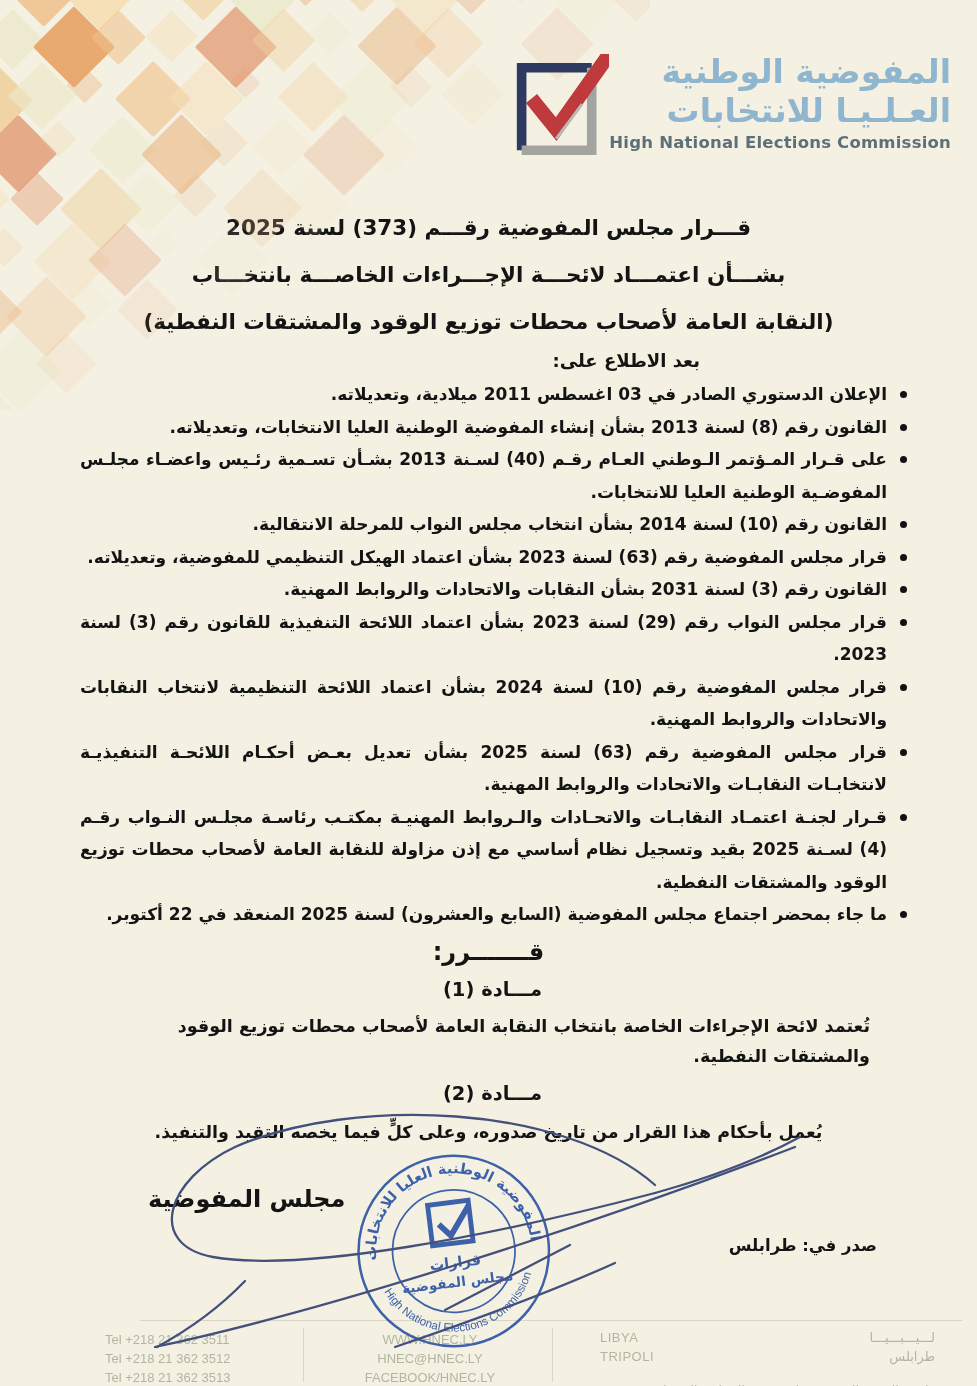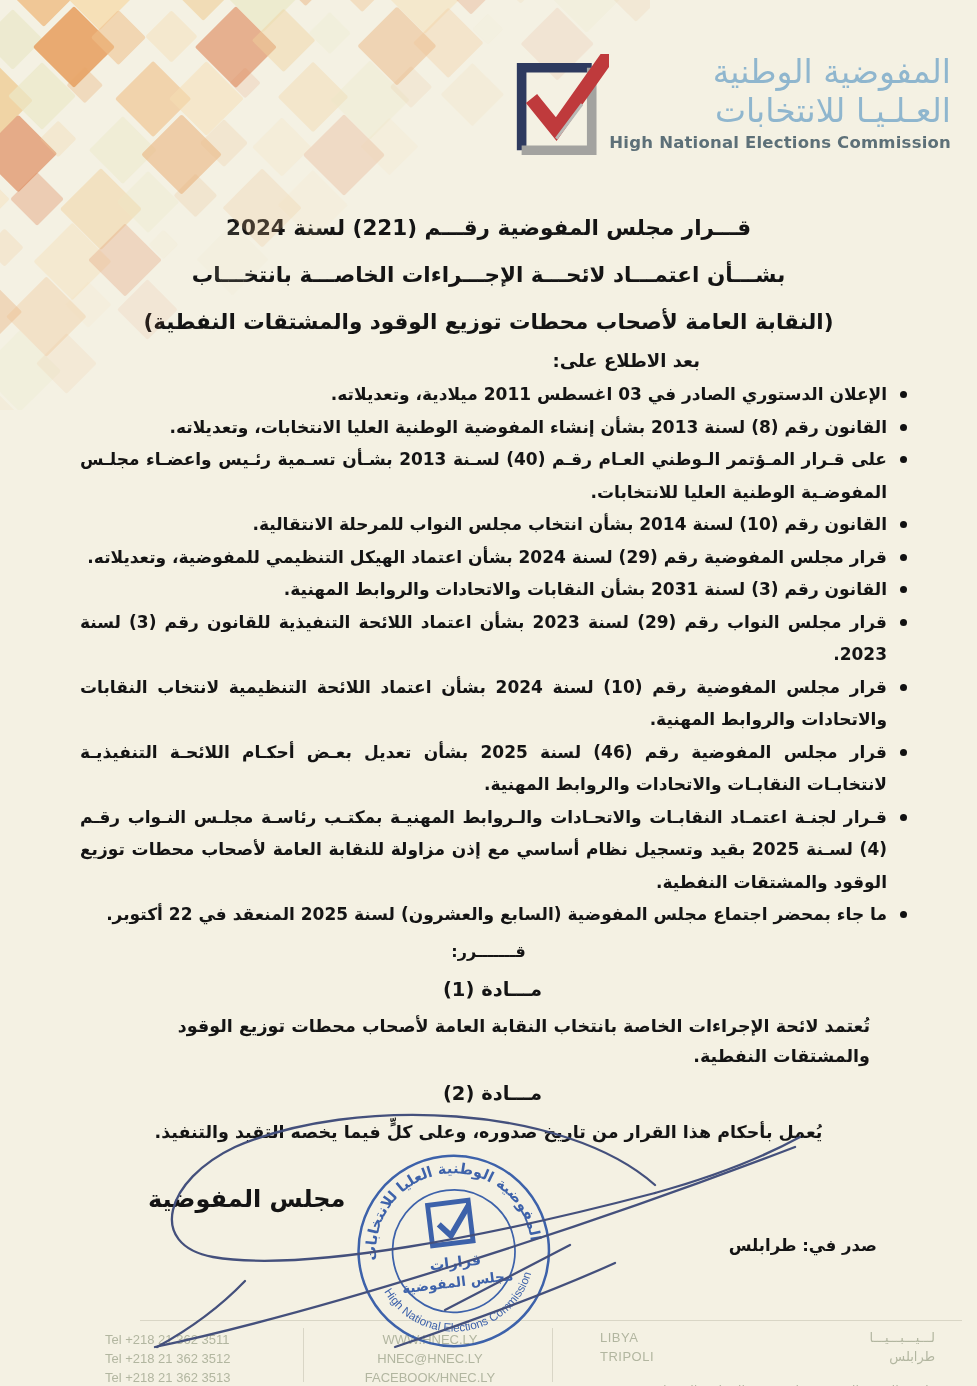--- a/index.html
+++ b/index.html
@@ -7,36 +7,36 @@
   .page { position:relative; width:977px; height:1386px; margin:0 auto;
           background:#f4f1e3; overflow:hidden; color:#141414; }
 
   
   .header { position:relative; height:190px; }
   .corner-pattern { position:absolute; left:0; top:0; width:650px; height:410px; overflow:hidden; pointer-events:none; }
   .dmd { position:absolute; display:block; transform:rotate(45deg); border-radius:2px; }
 
   .logo-block { position:absolute; top:52px; right:26px; display:flex; align-items:flex-start; }
   .logo-text { text-align:right; }
-  .logo-ar { color:#8fb6ce; font-size:33px; font-weight:normal; line-height:39px; letter-spacing:.5px; }
+  .logo-ar { color:#8fb6ce; font-size:33px; font-weight:bold; line-height:39px; letter-spacing:.5px; }
   .logo-en { color:#5d7078; font-size:16.5px; font-weight:bold; letter-spacing:.2px; margin-top:3px; }
   .logo-check { margin-left:14px; margin-top:2px; }
 
   
   .title-block { direction:rtl; text-align:center; font-weight:bold; font-size:21.5px; line-height:47px; margin-top:14px; }
   .preamble-heading { direction:rtl; text-align:right; padding-right:277px; font-weight:bold; font-size:18px; line-height:27px; margin-top:2px; }
 
   
   .citations { direction:rtl; list-style:none; margin:4px 70px 0 80px; }
   .citations li { display:flex; font-weight:bold; font-size:17px; line-height:32.5px; }
   .bullet-dot { width:7px; height:7px; border-radius:50%; background:#111; margin-left:13px; margin-top:13px; flex:0 0 auto; }
   .citations .ct { flex:1; text-align:justify; }
 
   
-  .decided-heading { direction:rtl; text-align:center; font-weight:bold; font-size:16px; line-height:30px; margin-top:6px; }
+  .decided-heading { direction:rtl; text-align:center; font-weight:bold; font-size:24px; line-height:30px; margin-top:6px; }
   .article-title   { direction:rtl; text-align:center; font-weight:bold; font-size:19.5px; line-height:30px; margin-top:8px;padding-left:8px; }
   .article-text-r  { direction:rtl; text-align:right; padding:0 107px 0 100px; font-weight:bold; font-size:17.5px; line-height:30px; margin-top:6px; }
   .article-text-c  { direction:rtl; text-align:center; font-weight:bold; font-size:17.5px; line-height:30px; margin-top:8px; }
 
   
   .sig-section { position:relative; height:218px; }
   .council-label { position:absolute; top:38px; left:148px; direction:rtl;
                    font-weight:bold; font-size:24px; z-index:2; }
   .signature-strokes { position:absolute; top:-62px; left:95px; z-index:5; pointer-events:none; }
   .stamp { position:absolute; top:2px; left:352px; z-index:3; opacity:.92; transform:rotate(-7deg); }
@@ -134,21 +134,21 @@
       </div>
       <div class="logo-text">
         <div class="logo-ar">المفوضية الوطنية</div>
         <div class="logo-ar">العـلـيـا للانتخابات</div>
         <div class="logo-en">High National Elections Commission</div>
       </div>
     </div>
   </div>
 
   <div class="title-block">
-    <div>قـــرار مجلس المفوضية رقـــم (221) لسنة 2024</div>
+    <div>قـــرار مجلس المفوضية رقـــم (373) لسنة 2025</div>
     <div>بشـــأن اعتمـــاد لائحـــة الإجـــراءات الخاصـــة بانتخـــاب</div>
     <div>(النقابة العامة لأصحاب محطات توزيع الوقود والمشتقات النفطية)</div>
   </div>
 
   <div class="preamble-heading">بعد الاطلاع على:</div>
 
   <ul class="citations">
     <li>
         <span class="bullet-dot"></span>
         <span class="ct">الإعلان الدستوري الصادر في 03 اغسطس 2011 ميلادية، وتعديلاته.</span>
@@ -160,37 +160,37 @@
     <li>
         <span class="bullet-dot"></span>
         <span class="ct">على قـرار المـؤتمر الـوطني العـام رقـم (40) لسـنة 2013 بشـأن تسـمية رئـيس واعضـاء مجلـس المفوضـية الوطنية العليا للانتخابات.</span>
       </li>
     <li>
         <span class="bullet-dot"></span>
         <span class="ct">القانون رقم (10) لسنة 2014 بشأن انتخاب مجلس النواب للمرحلة الانتقالية.</span>
       </li>
     <li>
         <span class="bullet-dot"></span>
-        <span class="ct">قرار مجلس المفوضية رقم (29) لسنة 2024 بشأن اعتماد الهيكل التنظيمي للمفوضية، وتعديلاته.</span>
+        <span class="ct">قرار مجلس المفوضية رقم (63) لسنة 2023 بشأن اعتماد الهيكل التنظيمي للمفوضية، وتعديلاته.</span>
       </li>
     <li>
         <span class="bullet-dot"></span>
         <span class="ct">القانون رقم (3) لسنة 2031 بشأن النقابات والاتحادات والروابط المهنية.</span>
       </li>
     <li>
         <span class="bullet-dot"></span>
         <span class="ct">قرار مجلس النواب رقم (29) لسنة 2023 بشأن اعتماد اللائحة التنفيذية للقانون رقم (3) لسنة 2023.</span>
       </li>
     <li>
         <span class="bullet-dot"></span>
         <span class="ct">قرار مجلس المفوضية رقم (10) لسنة 2024 بشأن اعتماد اللائحة التنظيمية لانتخاب النقابات والاتحادات والروابط المهنية.</span>
       </li>
     <li>
         <span class="bullet-dot"></span>
-        <span class="ct">قرار مجلس المفوضية رقم (46) لسنة 2025 بشأن تعديل بعـض أحكـام اللائحـة التنفيذيـة لانتخابـات النقابـات والاتحادات والروابط المهنية.</span>
+        <span class="ct">قرار مجلس المفوضية رقم (63) لسنة 2025 بشأن تعديل بعـض أحكـام اللائحـة التنفيذيـة لانتخابـات النقابـات والاتحادات والروابط المهنية.</span>
       </li>
     <li>
         <span class="bullet-dot"></span>
         <span class="ct">قـرار لجنـة اعتمـاد النقابـات والاتحـادات والـروابط المهنيـة بمكتـب رئاسـة مجلـس النـواب رقـم (4) لسـنة 2025 بقيد وتسجيل نظام أساسي مع إذن مزاولة للنقابة العامة لأصحاب محطات توزيع الوقود والمشتقات النفطية.</span>
       </li>
     <li>
         <span class="bullet-dot"></span>
         <span class="ct">ما جاء بمحضر اجتماع مجلس المفوضية (السابع والعشرون) لسنة 2025 المنعقد في 22 أكتوبر.</span>
       </li>
   </ul>

